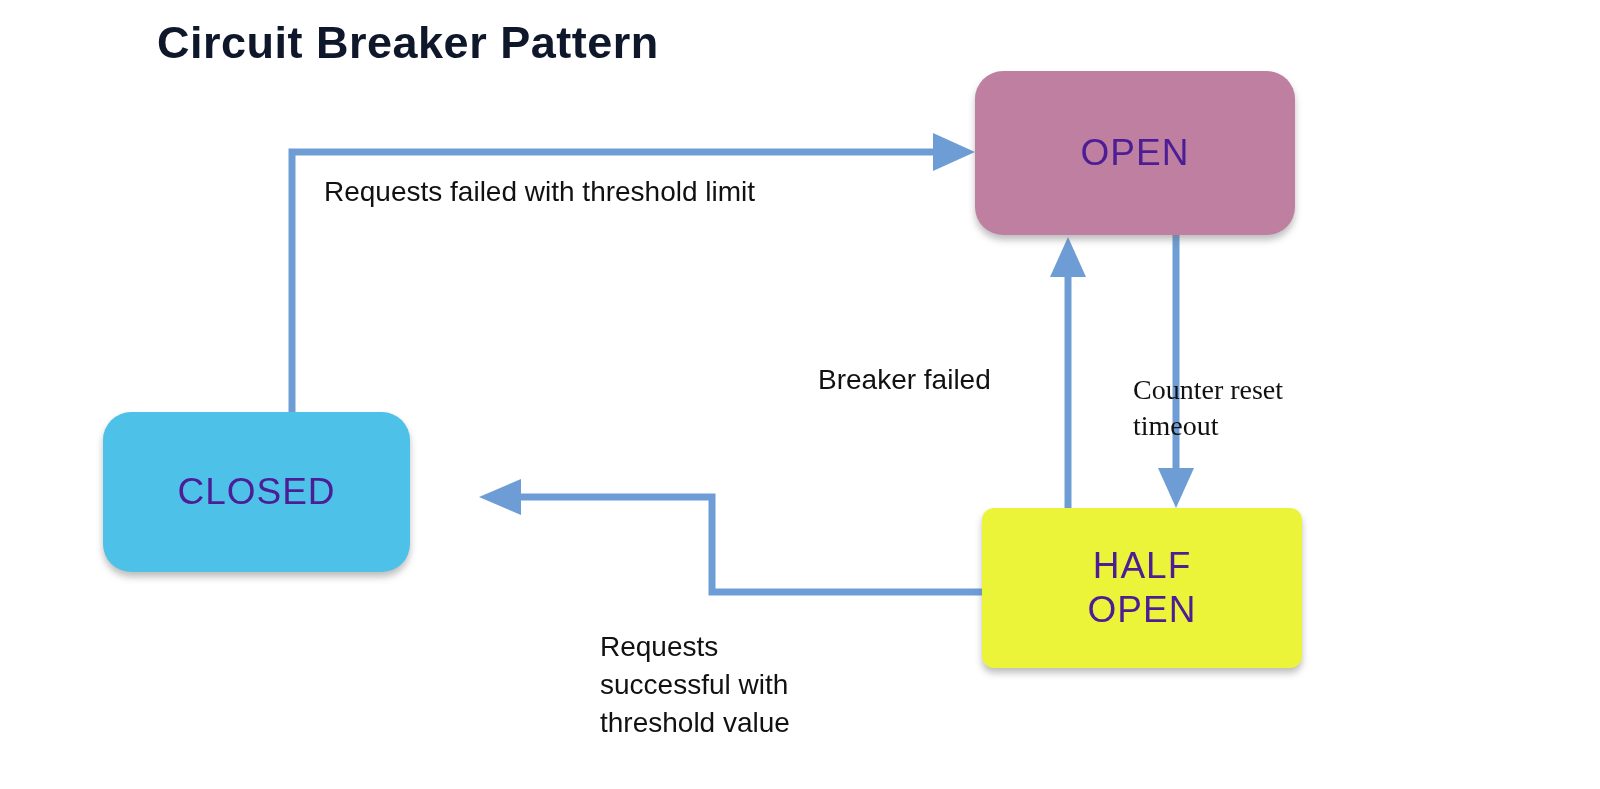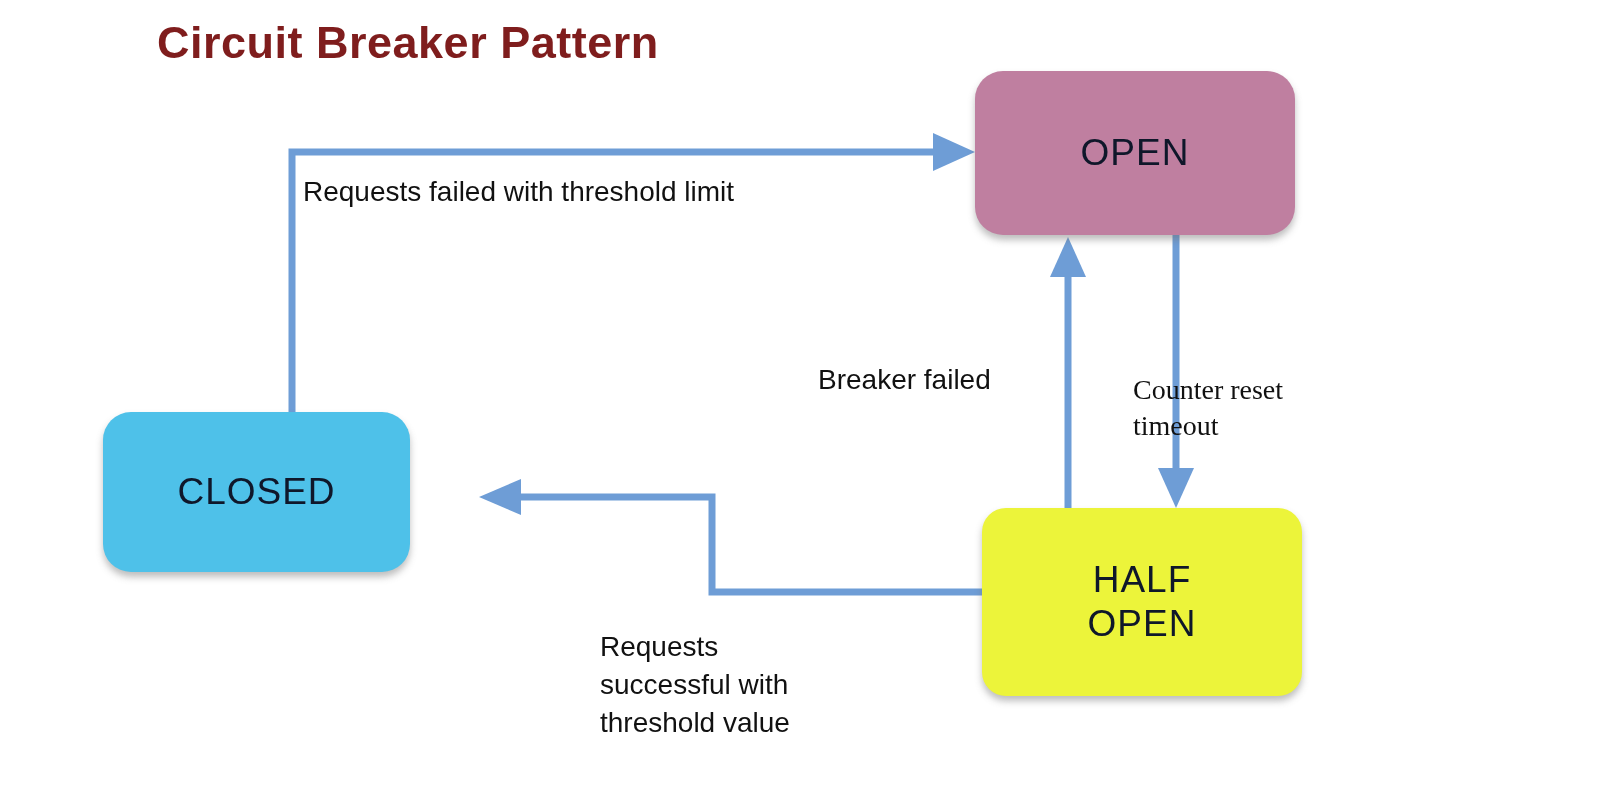--- a/index.html
+++ b/index.html
@@ -21,58 +21,58 @@
     width: 1600px;
     height: 789px;
   }
   .state-box {
     position: absolute;
     display: flex;
     align-items: center;
     justify-content: center;
     border-radius: 28px;
     box-shadow: 0 5px 7px rgba(110,110,110,0.45);
-    color: #0f172a;
+    color: #4c1d95;
     font-size: 37px;
     letter-spacing: 1px;
     text-align: center;
     white-space: pre-line;
     line-height: 1.2;
   }
   .box-open {
     left: 975px; top: 71px;
     width: 320px; height: 164px;
     background: #bf7fa0;
   }
   .box-closed {
     left: 103px; top: 412px;
     width: 307px; height: 160px;
     background: #4ec1e9;
   }
   .box-half-open {
     left: 982px; top: 508px;
-    width: 320px; height: 188px;
+    width: 320px; height: 160px;
     background: #ecf43a;
-    border-radius: 24px;
+    border-radius: 12px;
   }
   .diagram-title {
     position: absolute;
     left: 157px; top: 17px;
     font-size: 45px;
     font-weight: bold;
-    color: #7f1d1d;
+    color: #0f172a;
     letter-spacing: 0.5px;
   }
   .edge-label {
     position: absolute;
     color: #111111;
     font-size: 28px;
     line-height: 36px;
   }
-  .lbl-closed-open { left: 303px; top: 174px; }
+  .lbl-closed-open { left: 324px; top: 174px; }
   .lbl-requests-failed { left: 818px; top: 362px; }
   .lbl-counter-reset { left: 1133px; top: 372px; width: 225px; font-family: Liberation Serif, serif; }
   .lbl-requests-successful { left: 600px; top: 628px; width: 222px; line-height: 38px; }
 </style>
 </head>
 <body>
 
 <div class="canvas">
 
   <svg class="arrow-layer" viewBox="0 0 1600 789">

